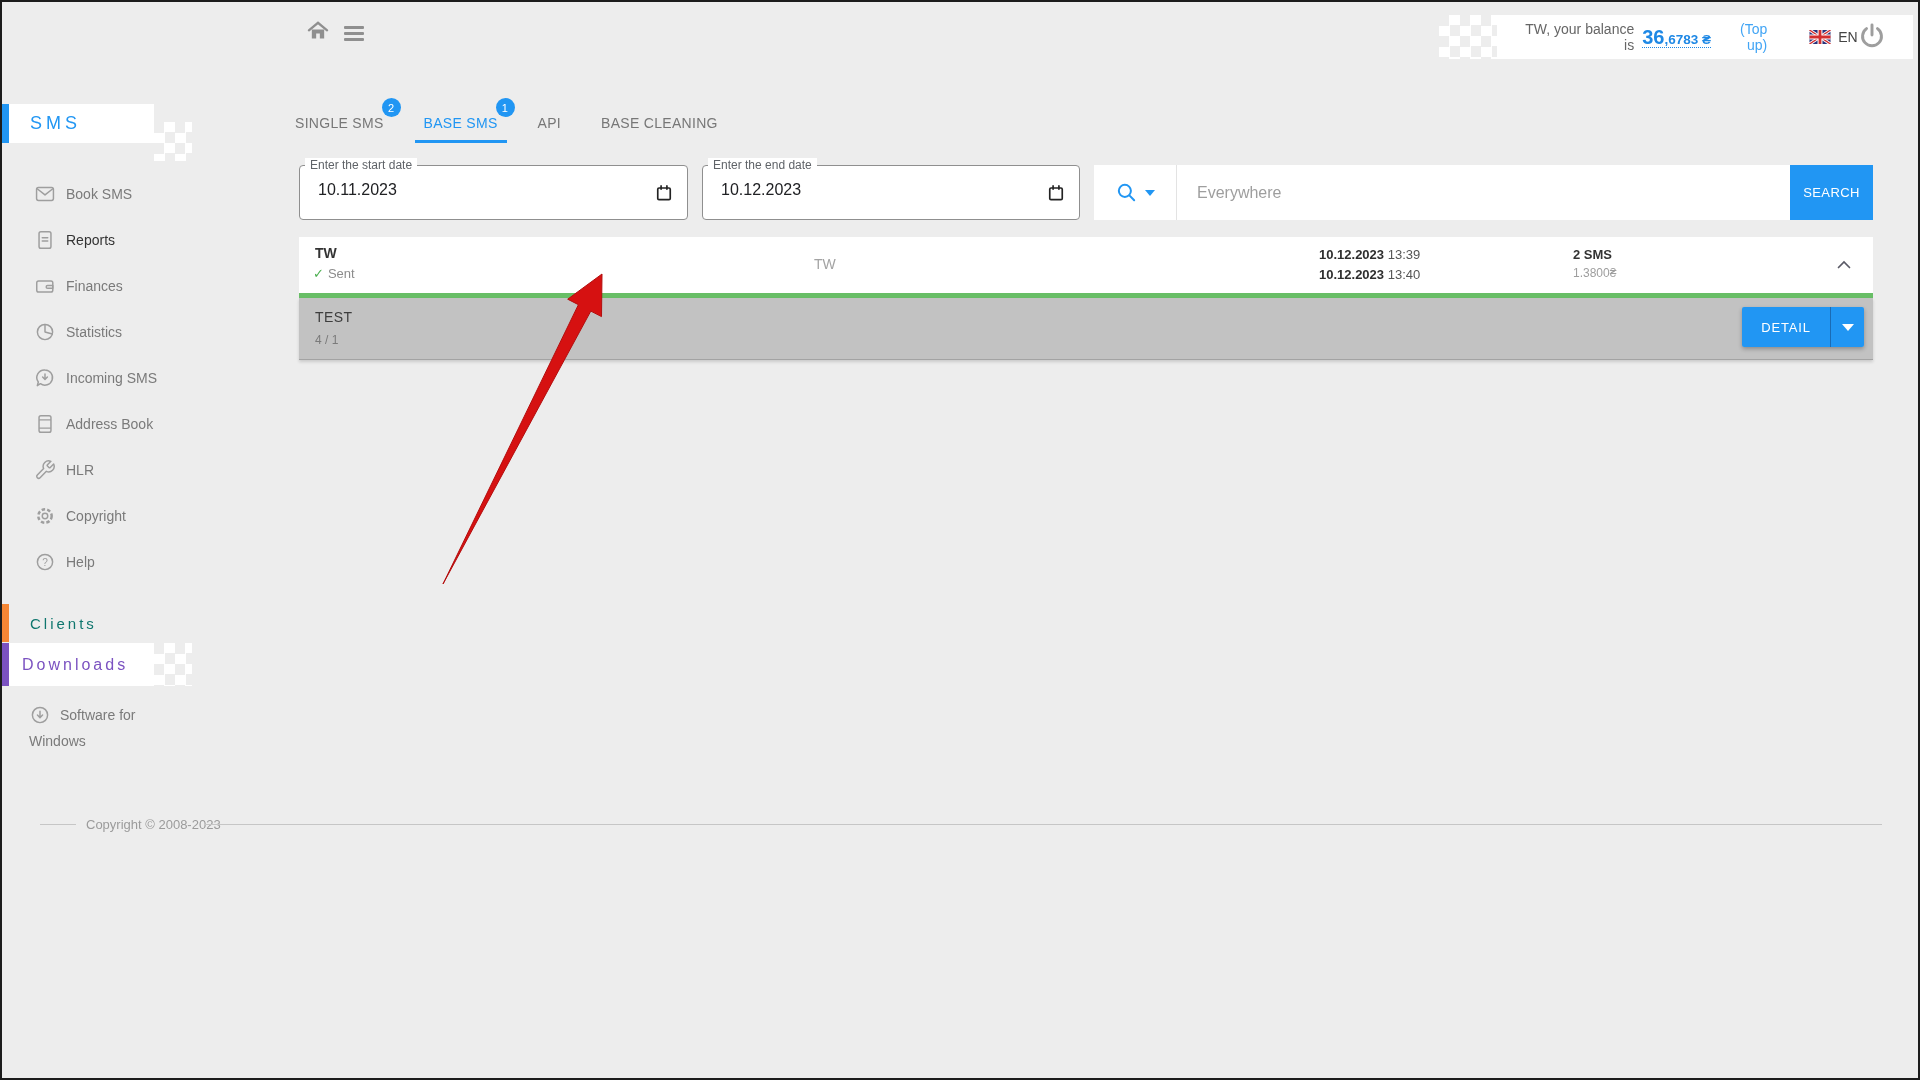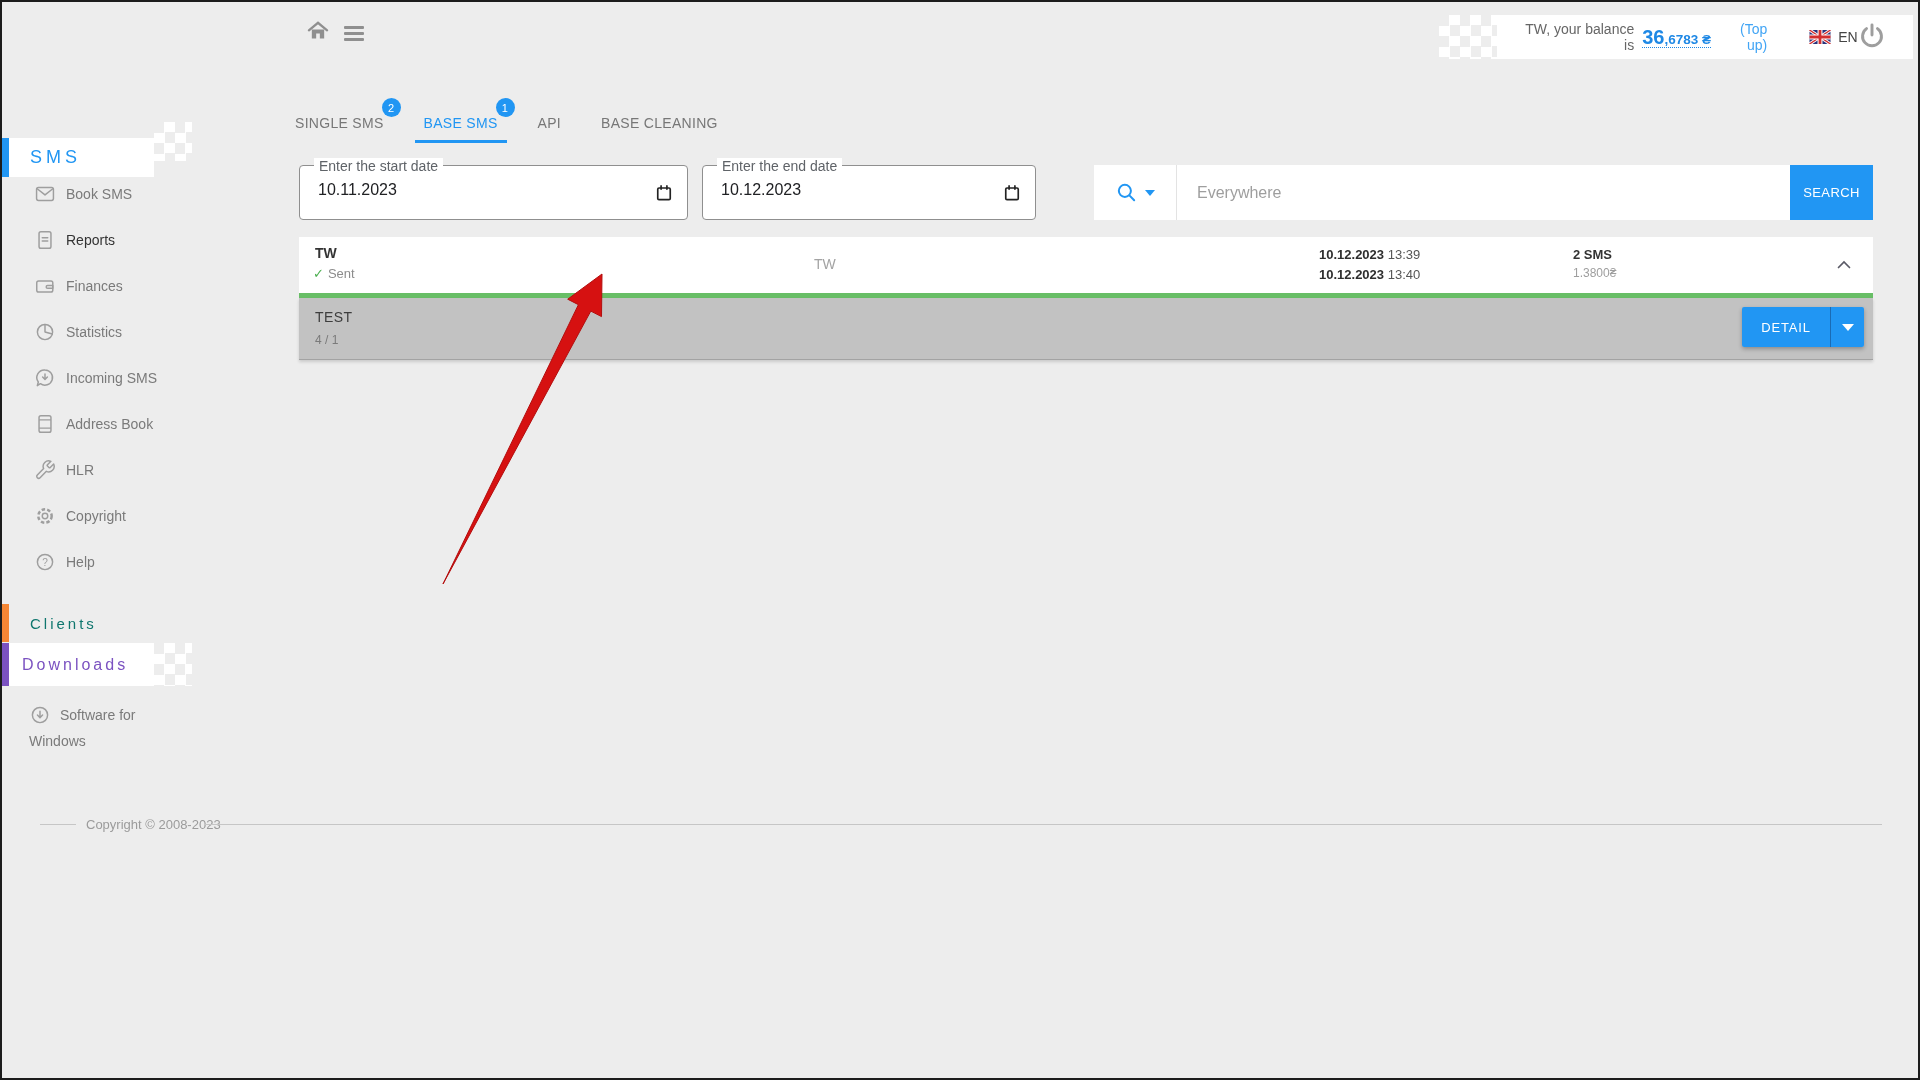--- a/index.html
+++ b/index.html
@@ -20,21 +20,21 @@
   .balance-amount{margin-left:8px;border-bottom:1px dotted #1e88e5;line-height:1;text-decoration:none;cursor:pointer;white-space:nowrap;}
   .bal-maj{font-size:20px;font-weight:bold;color:#1e88e5;}
   .bal-min{font-size:13.5px;font-weight:bold;color:#1e88e5;}
   .topup{margin-left:6px;color:#42a5f5;cursor:pointer;text-decoration:none;}
   .flag{margin-left:42px;width:22px;height:14px;display:inline-block;line-height:0;}
   .lang{margin-left:7px;color:#444;cursor:pointer;}
   .power-btn{margin-left:auto;margin-right:26px;width:30px;height:30px;background:none;border:none;cursor:pointer;padding:0;}
   
   .side-header{position:absolute;left:0;display:flex;align-items:center;}
   .side-bar-accent{position:absolute;left:0;top:0;bottom:0;width:7px;}
-  .sms-hdr{top:136px;width:152px;height:39px;background:#fff;}
+  .sms-hdr{top:102px;width:152px;height:39px;background:#fff;}
   .sms-hdr .side-bar-accent{background:#2196f3;}
   .sms-hdr .hdr-label{margin-left:28px;font-size:18px;letter-spacing:4px;color:#2196f3;}
   .sms-dissolve{left:152px;top:120px;width:38px;height:39px;}
   .side-nav{left:0;top:169px;width:200px;}
   .side-item{position:relative;height:46px;display:flex;align-items:center;padding-left:32px;cursor:pointer;}
   .side-item .icn{width:22px;height:22px;margin-right:10px;flex:none;line-height:0;}
   .side-item .lbl{font-size:14px;color:#7a7a7a;}
   .side-item.active .lbl{color:#333;}
   .clients-hdr{top:602px;width:190px;height:38px;}
   .clients-hdr .side-bar-accent{background:#f58634;}
@@ -51,22 +51,22 @@
   .fl-long{left:202px;top:822px;width:1678px;height:1px;background:#c6c6c6;}
   
   .tabs{left:284px;top:104px;display:flex;align-items:flex-start;}
   .tab{position:relative;padding:9px 9px 12px;font-size:14px;color:#777;letter-spacing:.3px;margin-right:22px;cursor:pointer;white-space:nowrap;}
   .tab.active{color:#2196f3;border-bottom:3px solid #2196f3;padding-bottom:9px;}
   .tab-badge{position:absolute;top:-8px;right:-8px;width:19px;height:19px;border-radius:50%;background:#2196f3;
     color:#fff;font-size:11px;display:flex;align-items:center;justify-content:center;}
   
   .date-field{top:163px;height:55px;background:#fff;border:1px solid #8f8f8f;border-radius:4px;box-sizing:border-box;}
   .df-start{left:297px;width:389px;}
-  .df-end{left:700px;width:334px;}
-  .df-label{position:absolute;top:-8px;left:14px;background:#fff;padding:0 5px;font-size:14px;color:#5f6368;}
+  .df-end{left:700px;width:378px;}
+  .df-label{position:absolute;top:-8px;left:5px;background:#fff;padding:0 5px;font-size:12px;color:#5f6368;}
   .df-value{position:absolute;left:16px;top:14px;width:300px;border:none;outline:none;font-size:16px;color:#202124;background:transparent;
     font-family:"Liberation Sans","DejaVu Sans",sans-serif;}
   .df-cal{position:absolute;right:13px;top:17px;width:20px;height:20px;cursor:pointer;line-height:0;}
   .search-box{left:1092px;top:163px;width:779px;height:55px;background:#fff;display:flex;align-items:stretch;}
   .search-mode{width:83px;border-right:1px solid #e3e3e3;display:flex;align-items:center;justify-content:center;gap:7px;cursor:pointer;background:none;border-top:none;border-left:none;border-bottom:none;}
   .caret-down{width:0;height:0;border-left:5px solid transparent;border-right:5px solid transparent;border-top:6px solid #2196f3;}
   .search-input{flex:1;border:none;outline:none;padding:0 20px;font-size:16px;color:#333;
     font-family:"Liberation Sans","DejaVu Sans",sans-serif;}
   .search-input::placeholder{color:#9e9e9e;opacity:1;}
   .search-btn{width:83px;border:none;background:#2196f3;color:#fff;font-size:13px;letter-spacing:.4px;cursor:pointer;

